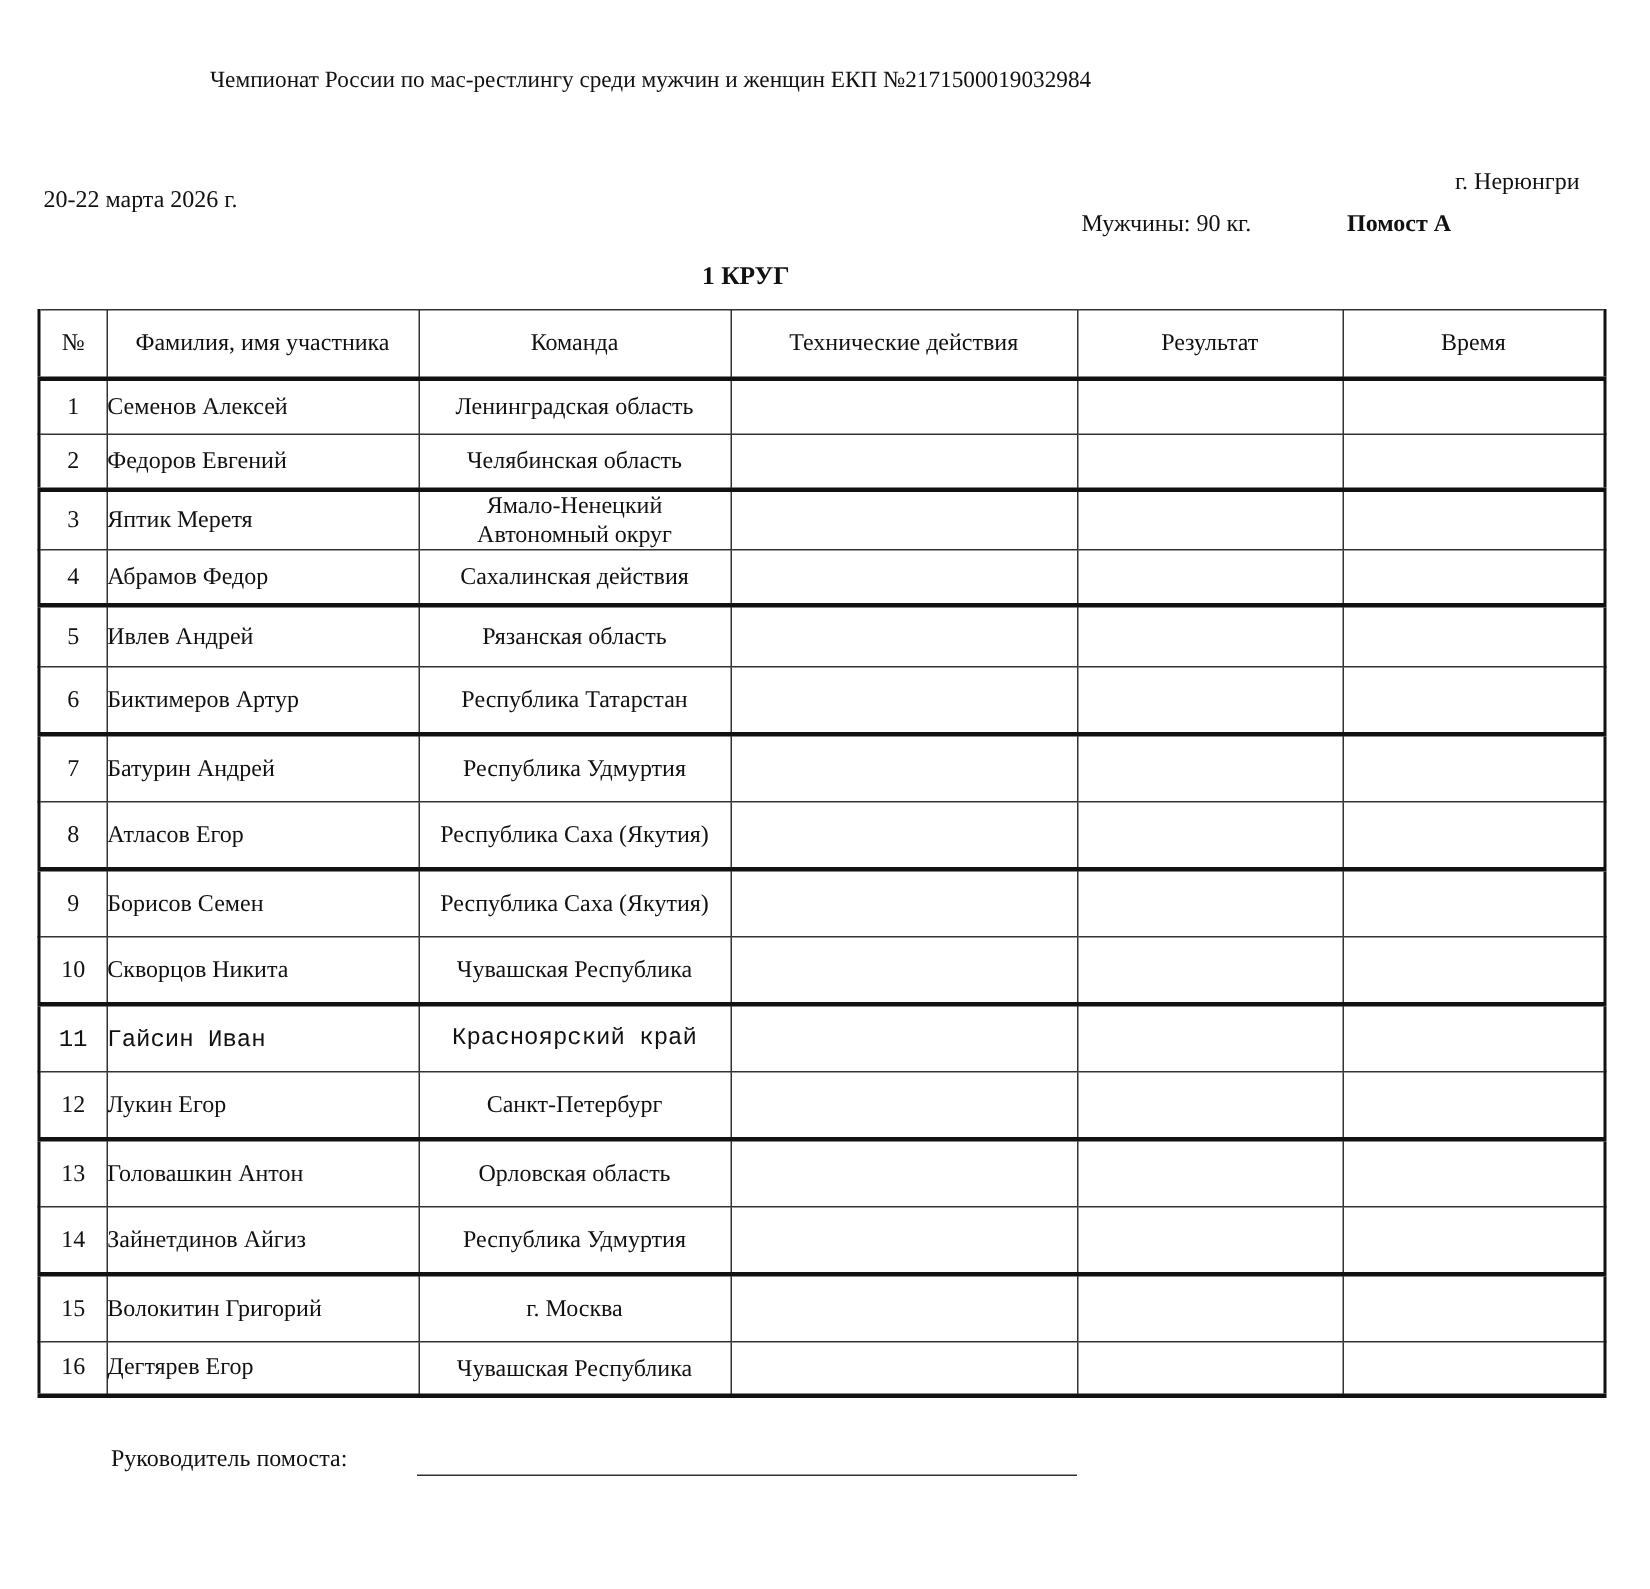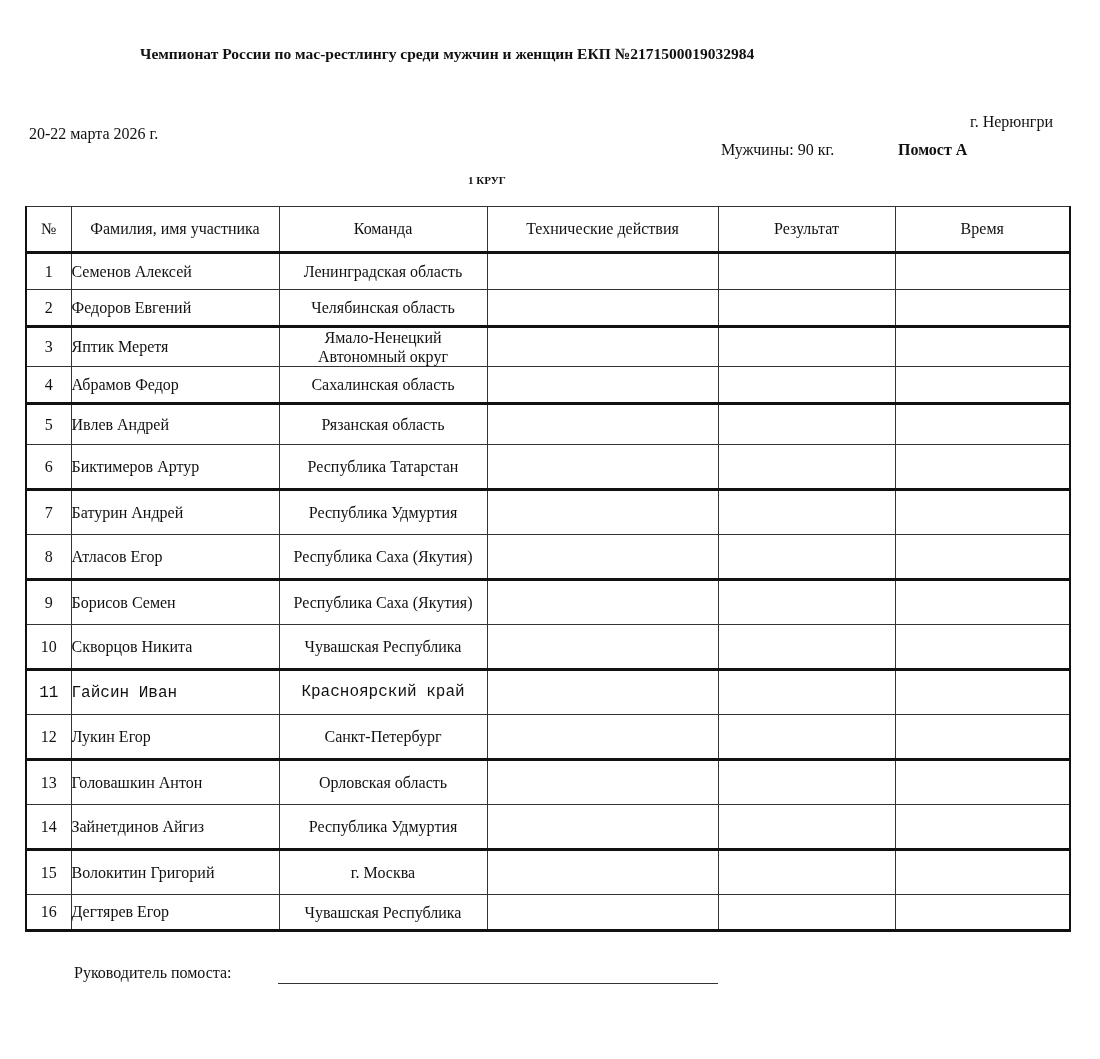--- a/index.html
+++ b/index.html
@@ -2,27 +2,27 @@
 <html><head>
 <meta charset="utf-8">
 <style>
   html, body { margin: 0; padding: 0; background: #ffffff; }
   body {
     width: 1100px; height: 1059px; position: relative; overflow: hidden;
     font-family: "Liberation Serif", "DejaVu Serif", serif; color: #111;
   }
   .title {
     position: absolute; left: 140px; top: 45px;
-    font-size: 15.5px; font-weight: bold; white-space: nowrap;
+    font-size: 15.5px; font-weight: normal; white-space: nowrap;
   }
   .date { position: absolute; left: 29px; top: 113px; font-size: 16px; margin-top: 12px; }
   .city { position: absolute; right: 47px; top: 113px; font-size: 16px; }
   .weight { position: absolute; left: 721px; top: 141px; font-size: 16px; font-weight: normal; }
   .platform { position: absolute; left: 898px; top: 141px; font-size: 16px; font-weight: bold; }
-  .round { position: absolute; left: 468px; top: 174px; font-size: 11px; font-weight: bold; }
+  .round { position: absolute; left: 468px; top: 174px; font-size: 17px; font-weight: bold; }
 
   table.sheet {
     position: absolute; left: 25px; top: 206px;
     border-collapse: collapse; table-layout: fixed; width: 1044px;
     font-size: 16px;
   }
   table.sheet th, table.sheet td {
     border: 1px solid #333; padding: 0; font-weight: normal;
   }
   table.sheet thead th { height: 44px; text-align: center; vertical-align: middle; }
@@ -94,21 +94,21 @@
           <div>Ямало-Ненецкий</div>
           <div>Автономный округ</div>
         </td>
         <td></td>
         <td></td>
         <td></td>
       </tr>
       <tr class="thick" style="height: 37px;">
         <td class="num">4</td>
         <td class="name">Абрамов Федор</td>
-        <td class="team">Сахалинская область</td>
+        <td class="team">Сахалинская действия</td>
         <td></td>
         <td></td>
         <td></td>
       </tr>
       <tr style="height: 41px;">
         <td class="num">5</td>
         <td class="name">Ивлев Андрей</td>
         <td class="team">Рязанская область</td>
         <td></td>
         <td></td>

